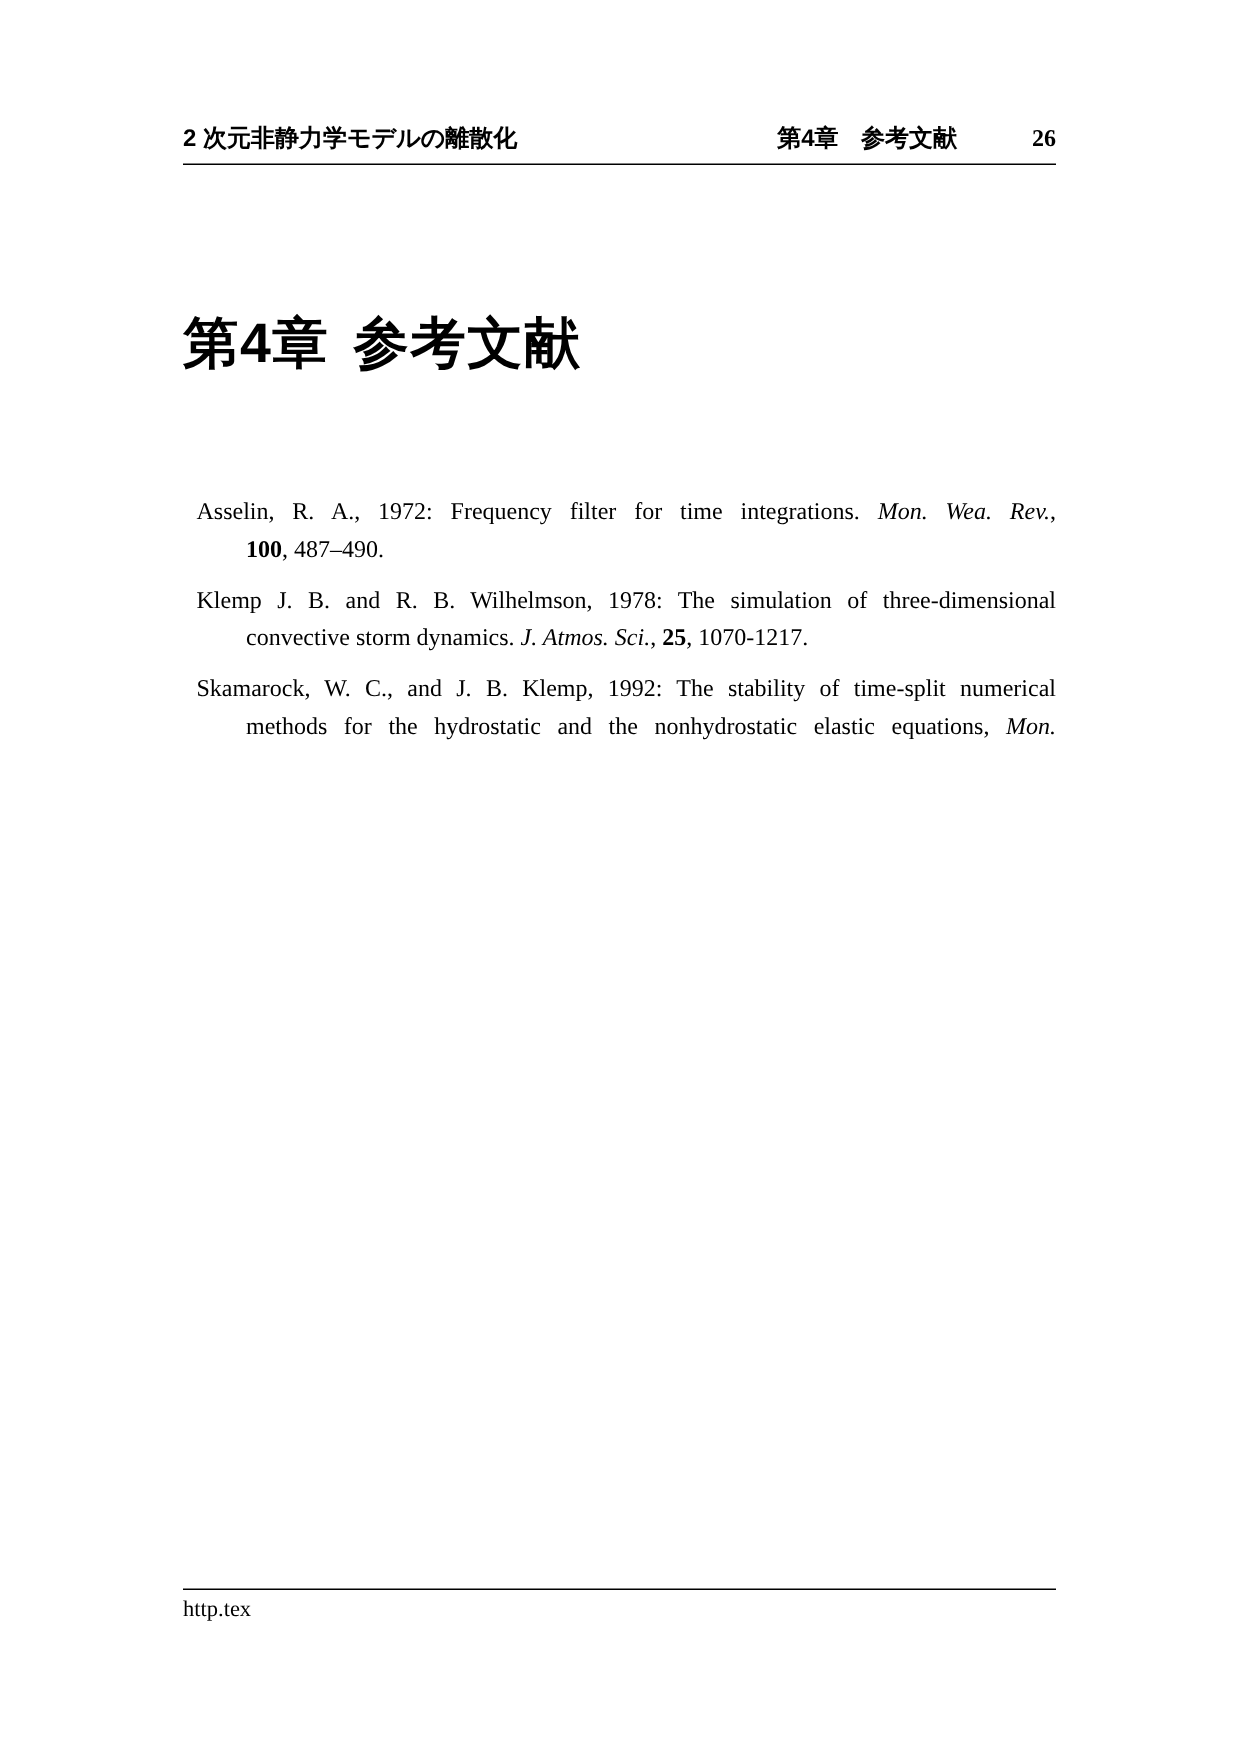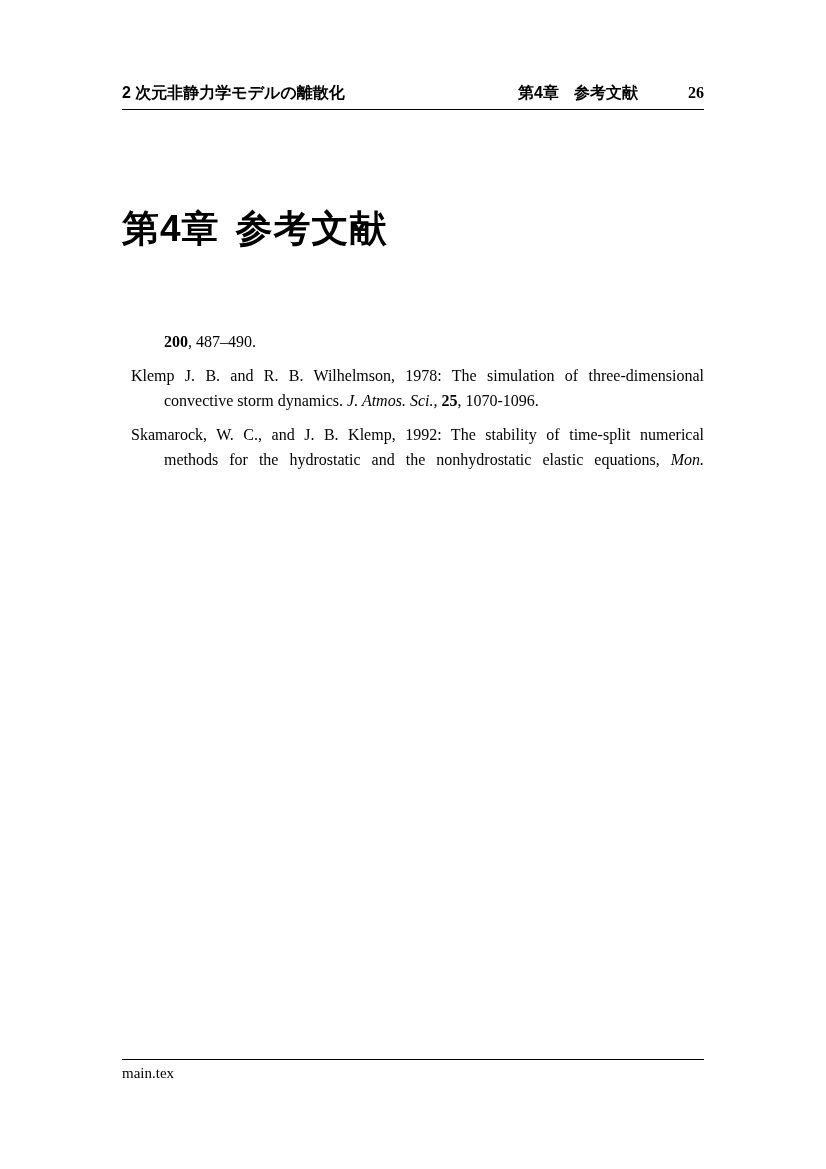--- a/index.html
+++ b/index.html
@@ -123,30 +123,31 @@
   </div>
   <div class="header-rule"></div>
 
   <div class="chapter-heading">
     <span>第4章</span>
     <span>参考文献</span>
   </div>
 
   <div class="references">
       <div class="ref">
-        <div class="line"><span class="seg-b">200</span><span class="seg-r">, 487–490.</span></div>
+        <div class="line first full"><span class="seg-r">Asselin, R. A., 1972: Frequency filter for time integrations. </span><span class="seg-i">Mon. Wea. Rev.</span><span class="seg-r">,</span></div>
+        <div class="line"><span class="seg-b">100</span><span class="seg-r">, 487–490.</span></div>
       </div>
       <div class="ref">
         <div class="line first full"><span class="seg-r">Klemp J. B. and R. B. Wilhelmson, 1978: The simulation of three-dimensional</span></div>
-        <div class="line"><span class="seg-r">convective storm dynamics. </span><span class="seg-i">J. Atmos. Sci.</span><span class="seg-r">, </span><span class="seg-b">25</span><span class="seg-r">, 1070-1096.</span></div>
+        <div class="line"><span class="seg-r">convective storm dynamics. </span><span class="seg-i">J. Atmos. Sci.</span><span class="seg-r">, </span><span class="seg-b">25</span><span class="seg-r">, 1070-1217.</span></div>
       </div>
       <div class="ref">
         <div class="line first full"><span class="seg-r">Skamarock, W. C., and J. B. Klemp, 1992: The stability of time-split numerical</span></div>
         <div class="line full"><span class="seg-r">methods for the hydrostatic and the nonhydrostatic elastic equations, </span><span class="seg-i">Mon.</span></div>
       </div>
     </div>
 
   <div class="footer-rule"></div>
   <div class="footer-row">
-    <span>main.tex</span>
+    <span>http.tex</span>
   </div>
 
 </div>
 
 </body></html>

